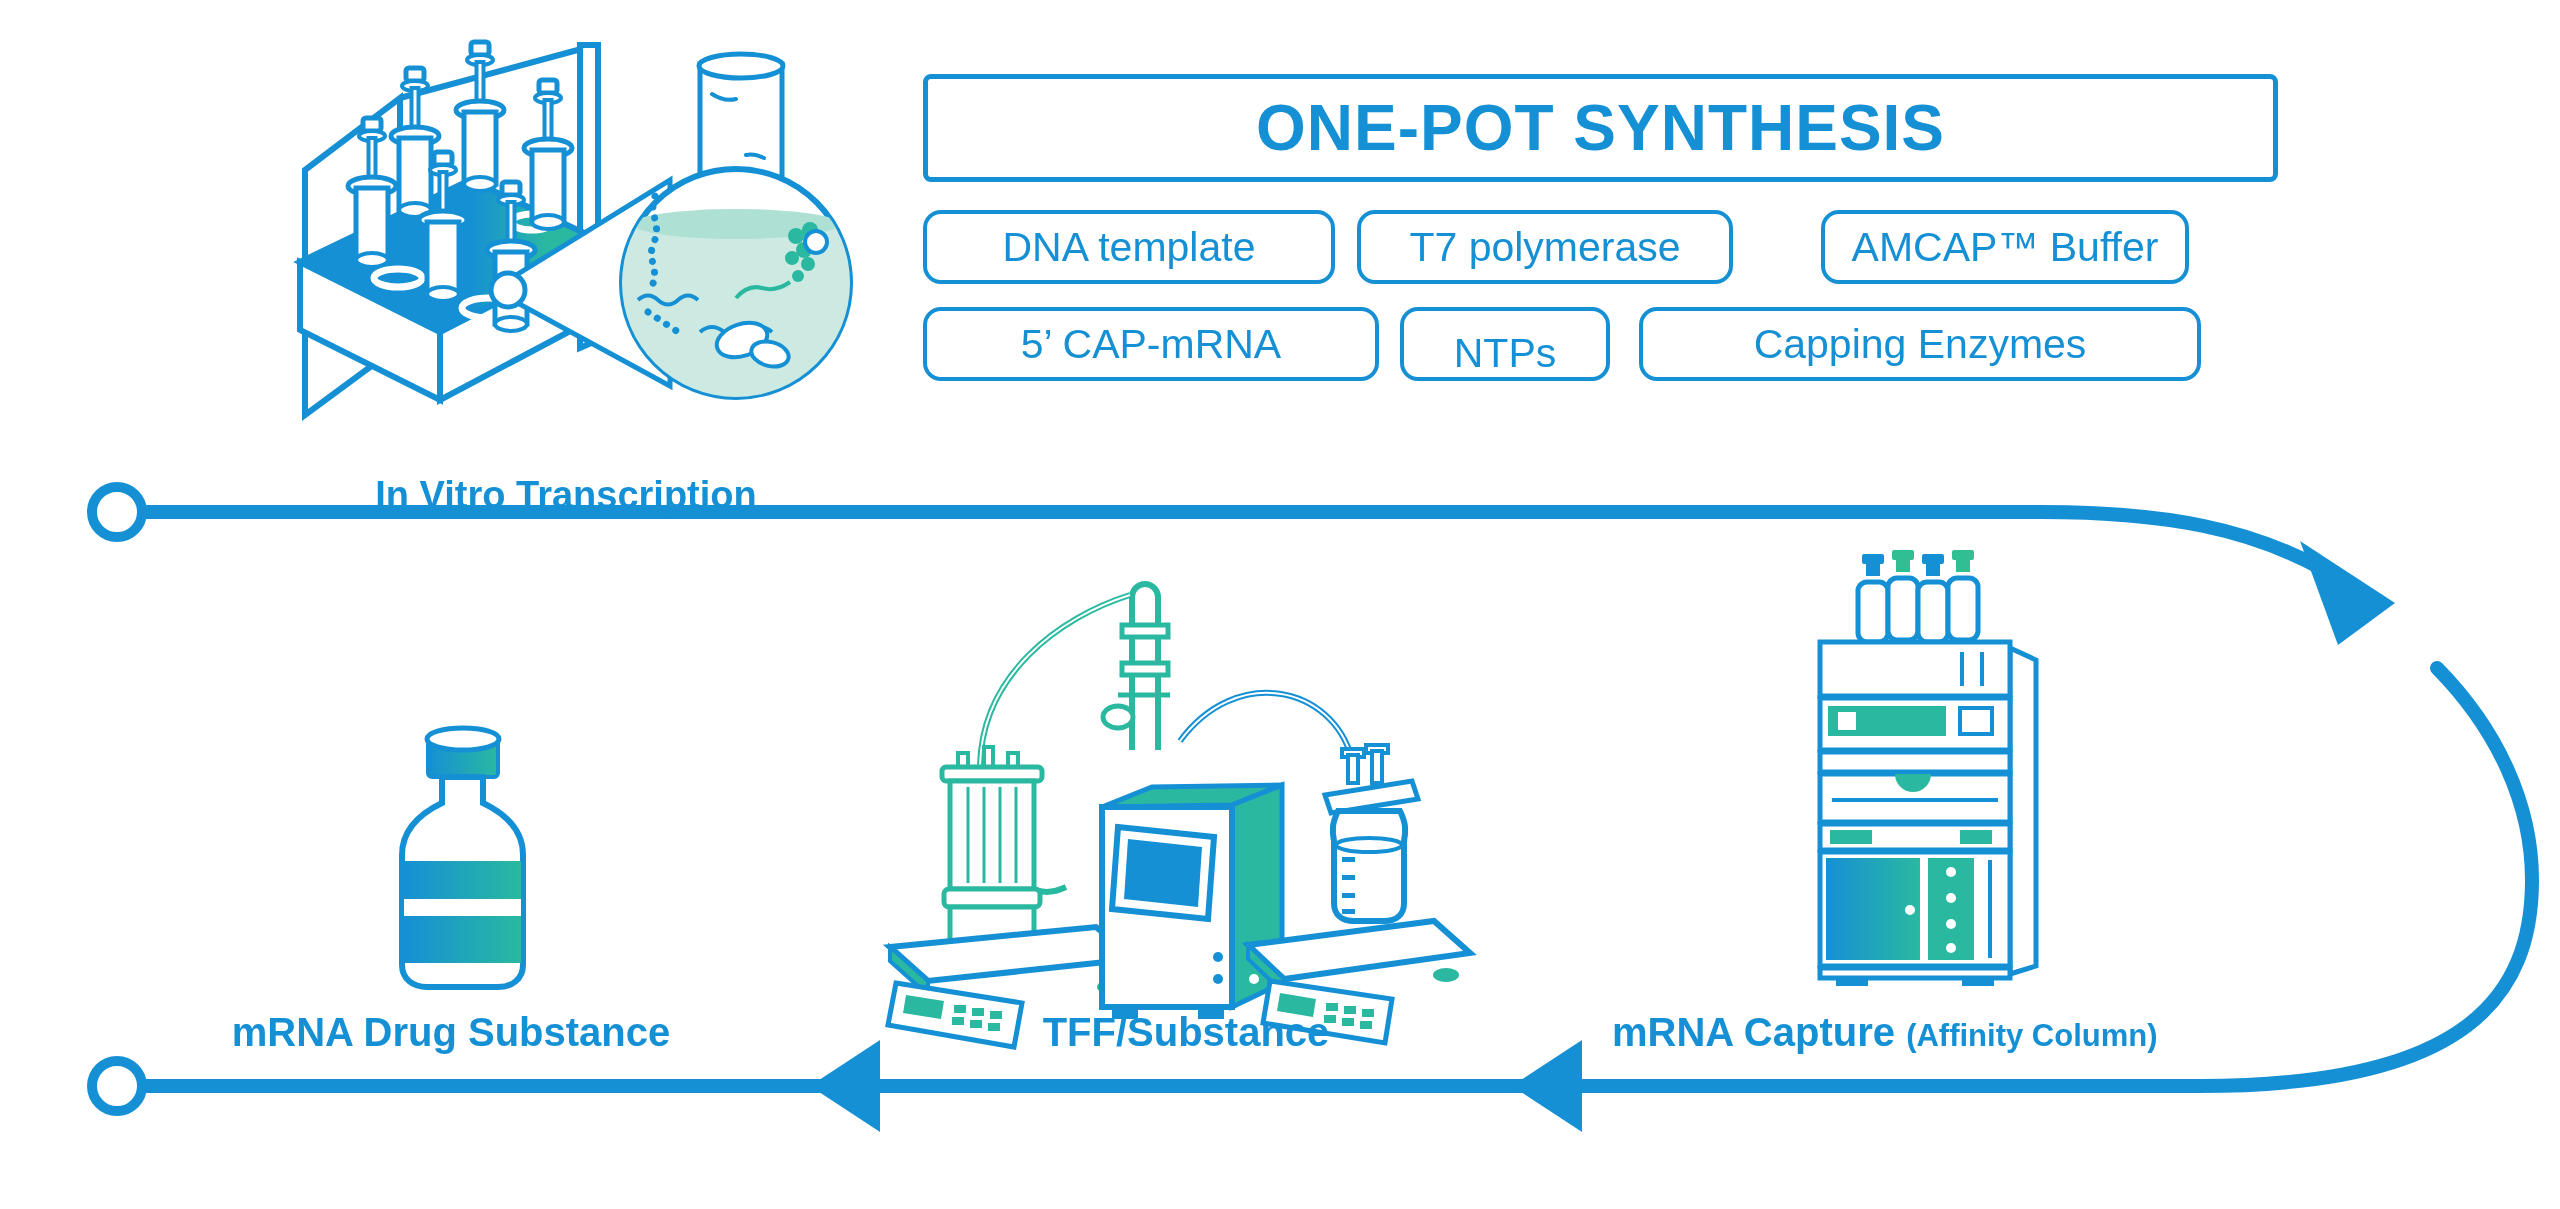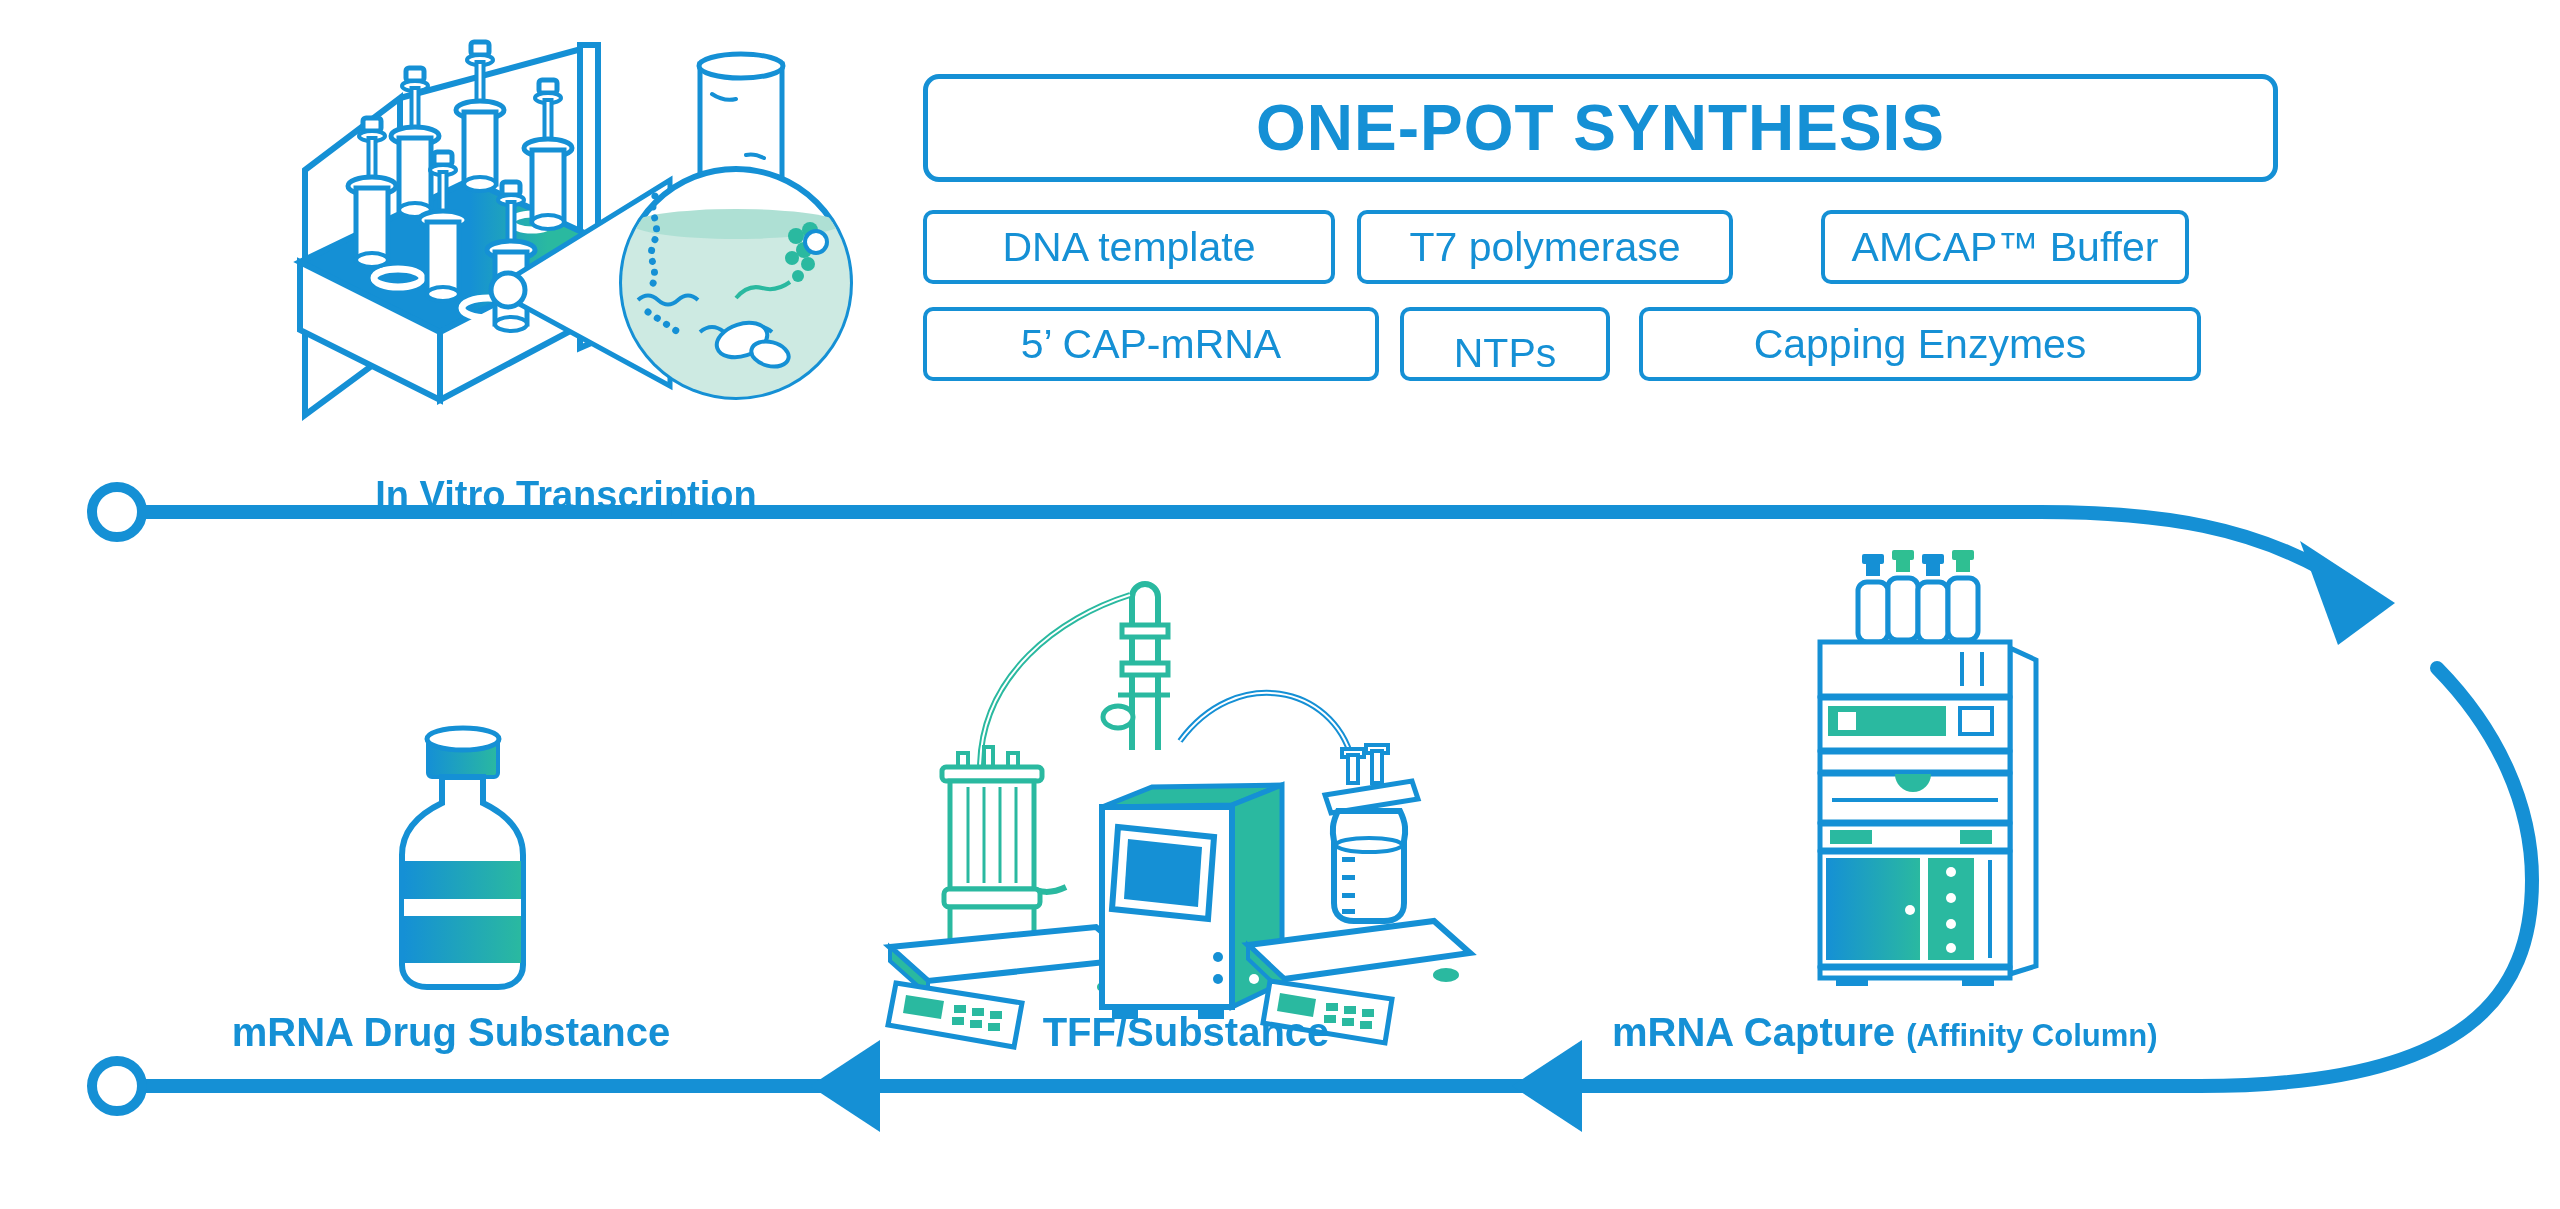--- a/index.html
+++ b/index.html
@@ -1,24 +1,24 @@
 <!DOCTYPE html>
 <html><head>
 <meta charset="utf-8">
 <style>
   html,body{margin:0;padding:0;background:#ffffff;}
   .canvas{position:relative;width:2560px;height:1209px;background:#ffffff;overflow:hidden;
           font-family:"Liberation Sans", sans-serif;}
   svg{position:absolute;left:0;top:0;overflow:visible;}
   .abs{position:absolute;}
   
-  .title-box{left:923px;top:74px;width:1355px;height:108px;border:5px solid #1590d5;border-radius:16px;
+  .title-box{left:923px;top:74px;width:1355px;height:108px;border:5px solid #1590d5;border-radius:8px;
              display:flex;align-items:center;justify-content:center;box-sizing:border-box;}
   .title-box span{color:#1590d5;font-weight:bold;font-size:64px;letter-spacing:1px;}
-  .pill{border:4px solid #1590d5;border-radius:10px;box-sizing:border-box;height:74px;
+  .pill{border:4px solid #1590d5;border-radius:18px;box-sizing:border-box;height:74px;
         display:flex;align-items:center;justify-content:center;color:#1590d5;font-size:41px;}
   .row1{top:210px;} .row2{top:307px;}
   .stage-label{color:#1590d5;font-weight:bold;font-size:40px;text-align:center;white-space:nowrap;}
   .sub{font-weight:bold;font-size:31px;}
 </style>
 </head>
 <body>
 
 <div class="canvas">
 

